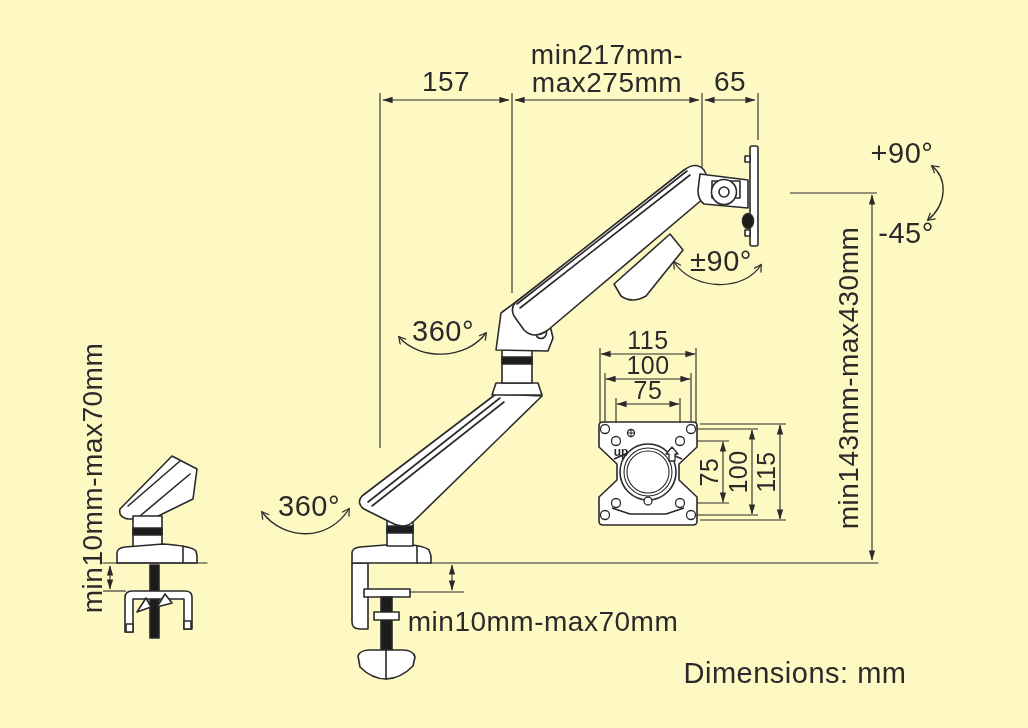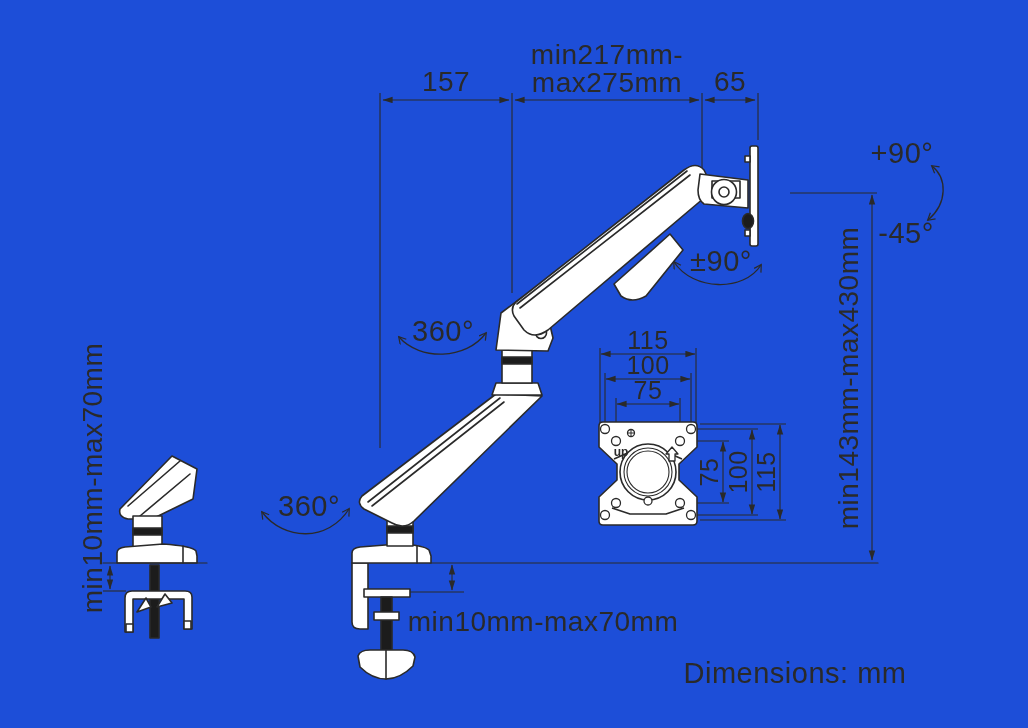--- a/index.html
+++ b/index.html
@@ -1,16 +1,16 @@
 <!DOCTYPE html>
 <html><head>
 <meta charset="utf-8">
 <style>
   html,body{margin:0;padding:0;background:#ffffff;}
-  .stage{position:relative;width:1028px;height:728px;background:#1d4ed8;overflow:hidden;
+  .stage{position:relative;width:1028px;height:728px;background:#fef9c3;overflow:hidden;
          font-family:"Liberation Sans",sans-serif;}
   svg{display:block;}
   svg text{font-family:"Liberation Sans",sans-serif;fill:#2a2a2a;letter-spacing:.5px;}
   .t-dim{font-size:28px;}
   .t-ang{font-size:29px;}
   .t-vesa{font-size:25px;}
   .t-up{font-size:12px;font-weight:bold;letter-spacing:0;}
   .t-foot{font-size:29px;}
 </style>
 </head>

